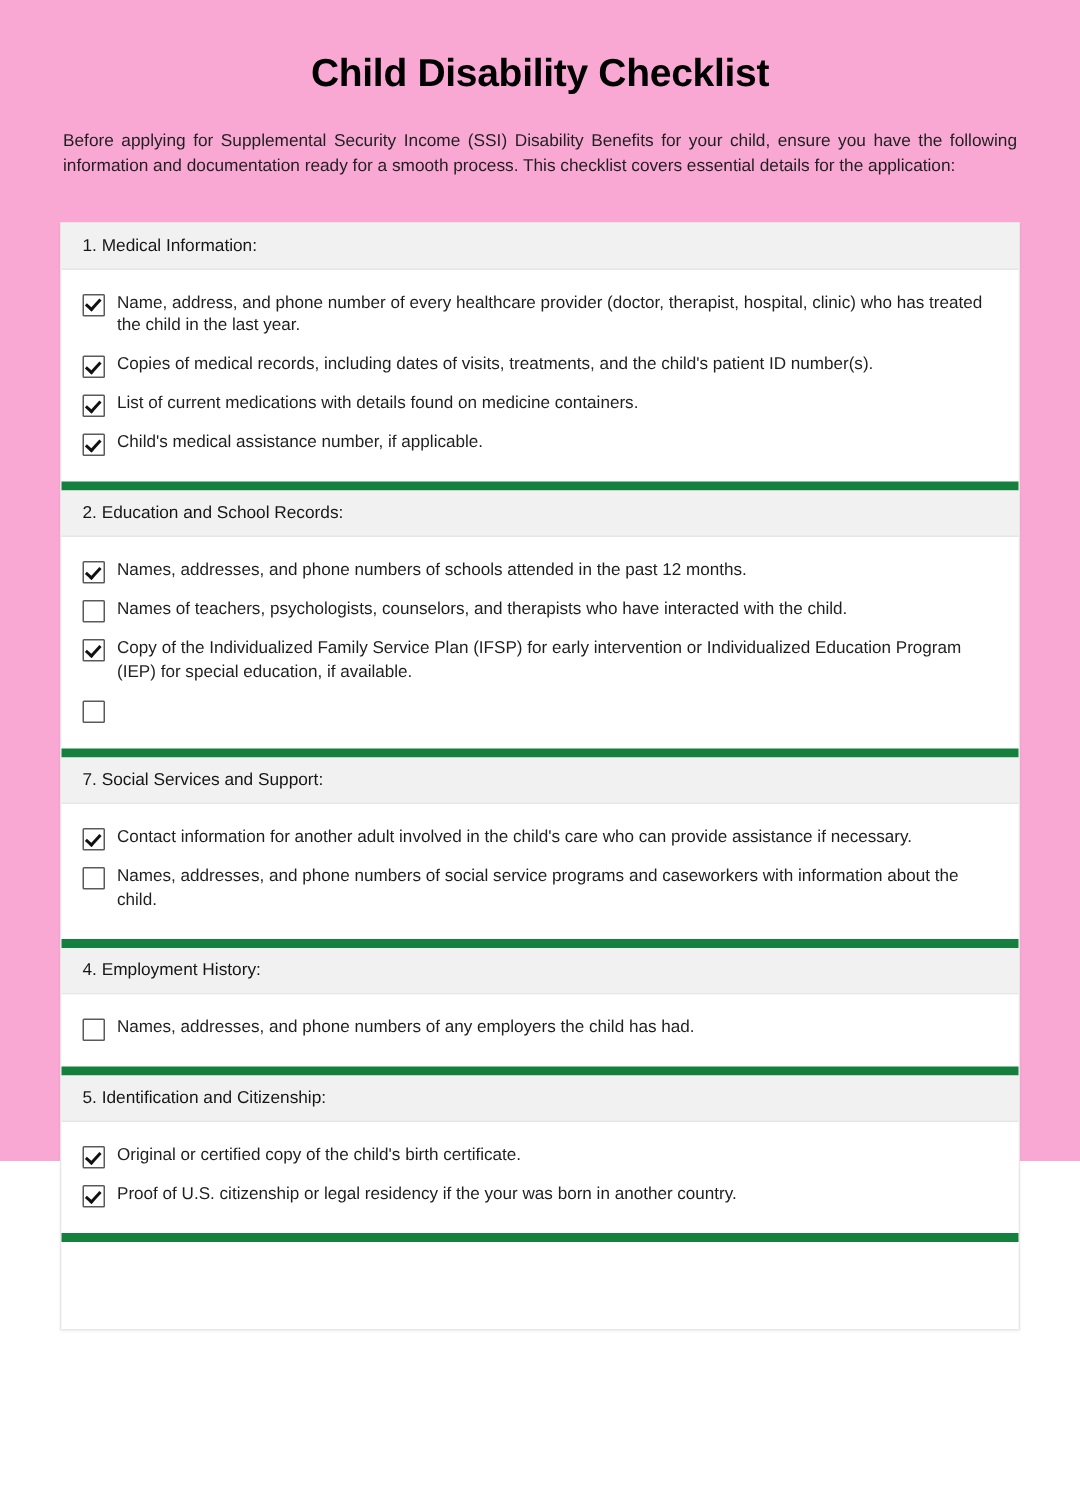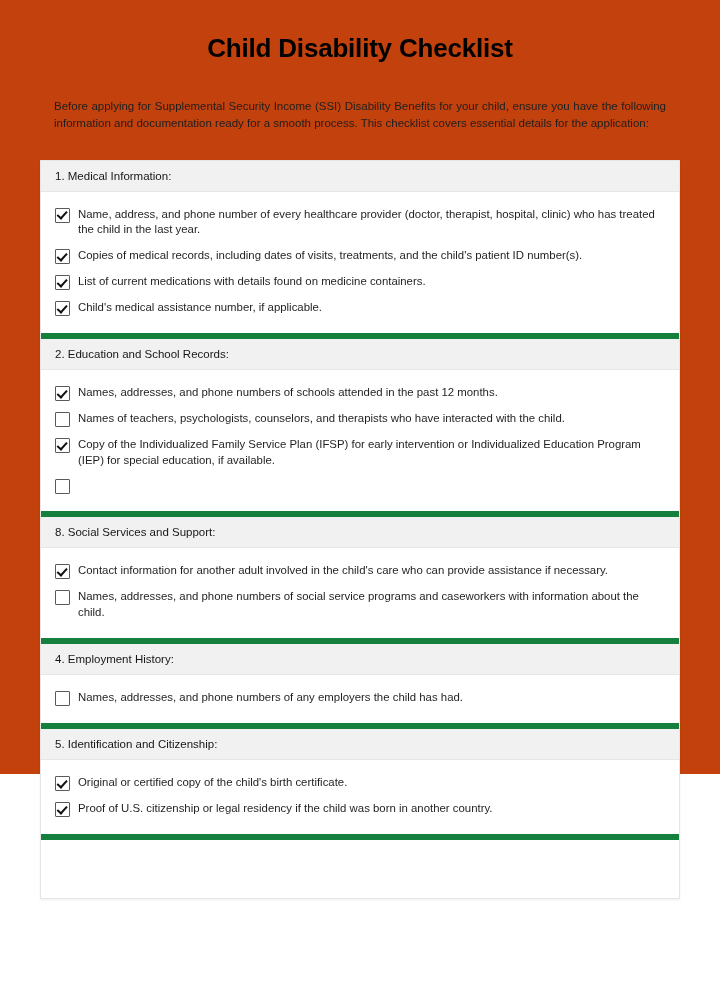--- a/index.html
+++ b/index.html
@@ -14,36 +14,36 @@
     color: #1a1a1a;
     -webkit-font-smoothing: antialiased;
   }
 
   .page {
     width: 720px;
     height: 774px;
     box-sizing: border-box;
     padding: 0;
     position: relative;
-    background: #c2410c;
+    background: #f9a8d4;
   }
 
   .doc-title {
     text-align: center;
     font-size: 26px;
     font-weight: bold;
     color: #000000;
     letter-spacing: -0.2px;
     margin: 0;
     padding: 33px 40px 0 40px;
     line-height: 1.2;
   }
 
   .intro {
-    margin: 12px;
+    margin: 0;
     padding: 22px 42px 0 42px;
     font-size: 11.5px;
     line-height: 1.45;
     color: #1f1f1f;
     text-align: justify;
   }
 
   .checklist {
     margin: 28px 40px 0 40px;
     border: 1px solid #e6e6e6;
@@ -153,21 +153,21 @@
           <span class="item-label">Names of teachers, psychologists, counselors, and therapists who have interacted with the child.</span>
         </div>
         <div class="item">
           <span class="checkbox checked"></span>
           <span class="item-label">Copy of the Individualized Family Service Plan (IFSP) for early intervention or Individualized Education Program (IEP) for special education, if available.</span>
         </div>
         <div class="item">
           <span class="checkbox"></span>
         </div>
       </div>
-      <div class="section-header">8. Social Services and Support:</div>
+      <div class="section-header">7. Social Services and Support:</div>
       <div class="section-body">
         <div class="item">
           <span class="checkbox checked"></span>
           <span class="item-label">Contact information for another adult involved in the child's care who can provide assistance if necessary.</span>
         </div>
         <div class="item">
           <span class="checkbox"></span>
           <span class="item-label">Names, addresses, and phone numbers of social service programs and caseworkers with information about the child.</span>
         </div>
       </div>
@@ -179,19 +179,19 @@
         </div>
       </div>
       <div class="section-header">5. Identification and Citizenship:</div>
       <div class="section-body">
         <div class="item">
           <span class="checkbox checked"></span>
           <span class="item-label">Original or certified copy of the child's birth certificate.</span>
         </div>
         <div class="item">
           <span class="checkbox checked"></span>
-          <span class="item-label">Proof of U.S. citizenship or legal residency if the child was born in another country.</span>
+          <span class="item-label">Proof of U.S. citizenship or legal residency if the your was born in another country.</span>
         </div>
       </div>
       <div class="tail-pad"></div>
     </div>
 
 </div>
 
 </body></html>

